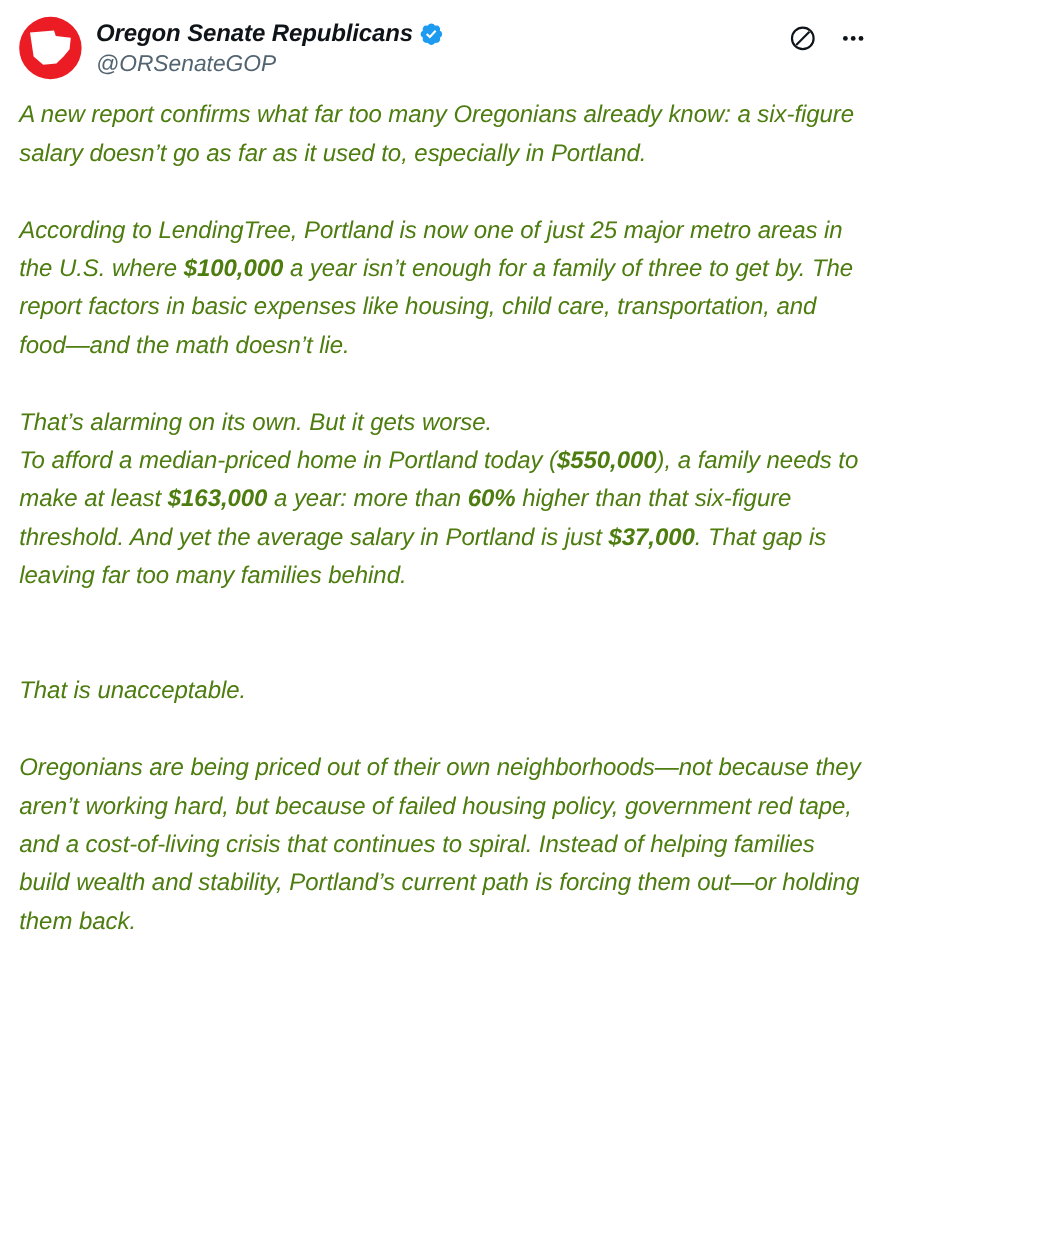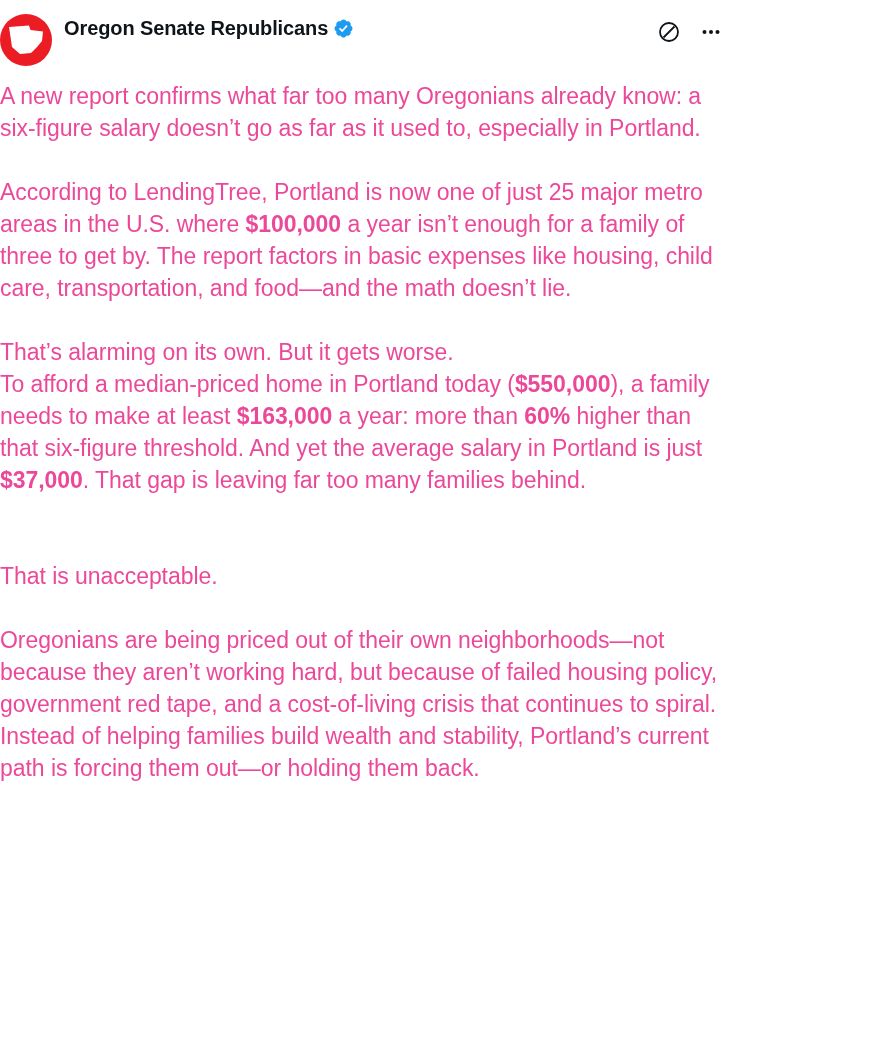--- a/index.html
+++ b/index.html
@@ -10,21 +10,22 @@
   body {
     width: 873px;
     min-height: 1048px;
     font-family: "Liberation Sans", sans-serif;
     color: #0f1419;
     -webkit-font-smoothing: antialiased;
   }
   .tweet {
     width: 739px;
     box-sizing: border-box;
-    padding: 14px 16px 0 0;
+    padding: 14px 16px 0 16px;
+    font-style: italic;
   }
   .header {
     display: flex;
     align-items: flex-start;
     margin-bottom: 14px;
   }
   .avatar {
     width: 52px;
     height: 52px;
     border-radius: 50%;
@@ -77,23 +78,23 @@
     flex: 0 0 auto;
   }
   .icon-btn {
     cursor: pointer;
     color: #0f1419;
     display: inline-flex;
     align-items: center;
     justify-content: center;
   }
   .body {
-    font-size: 23px;
+    font-size: 20px;
     line-height: 32px;
-    color: #ec4899;
+    color: #4d7c0f;
     letter-spacing: -0.05px;
     word-wrap: break-word;
   }
   .body p {
     margin: 0;
   }
   .spacer {
     height: 32px;
   }
   .body b {
@@ -118,20 +119,21 @@
 
     <div class="names">
       <div class="name-row">
         <span class="display-name">Oregon Senate Republicans</span>
         <span class="verified">
           <svg width="21" height="21" viewBox="0 0 22 22" xmlns="http://www.w3.org/2000/svg">
             <path fill="#1d9bf0" d="M20.396 11c-.018-.646-.215-1.275-.57-1.816-.354-.54-.852-.972-1.438-1.246.223-.607.27-1.264.14-1.897-.131-.634-.437-1.218-.882-1.687-.47-.445-1.053-.75-1.687-.882-.633-.13-1.29-.083-1.897.14-.273-.587-.704-1.086-1.245-1.44S11.647 1.62 11 1.604c-.646.017-1.273.213-1.813.568s-.969.854-1.24 1.44c-.608-.223-1.267-.272-1.902-.14-.635.13-1.22.436-1.69.882-.445.47-.749 1.055-.878 1.688-.13.633-.08 1.29.144 1.896-.587.274-1.087.705-1.443 1.245-.356.54-.555 1.17-.574 1.817.02.647.218 1.276.574 1.817.356.54.856.972 1.443 1.245-.224.606-.274 1.263-.144 1.896.13.634.433 1.218.877 1.688.47.443 1.054.747 1.687.878.633.132 1.29.084 1.897-.136.274.586.705 1.084 1.246 1.439.54.354 1.17.551 1.816.569.647-.016 1.276-.213 1.817-.567s.972-.854 1.245-1.44c.604.239 1.266.296 1.903.164.636-.132 1.22-.447 1.68-.905.457-.458.77-1.043.902-1.68.13-.636.072-1.297-.167-1.9.586-.274 1.084-.705 1.439-1.246.354-.54.551-1.17.569-1.816zM9.662 14.85l-3.429-3.428 1.293-1.302 2.072 2.072 4.4-4.794 1.347 1.246z"></path>
           </svg>
         </span>
       </div>
+      <div class="handle">@ORSenateGOP</div>
     </div>
 
     <div class="header-actions">
       <span class="icon-btn">
         <svg width="24" height="24" viewBox="0 0 24 24" xmlns="http://www.w3.org/2000/svg">
           <circle cx="12" cy="12" r="9" fill="none" stroke="#0f1419" stroke-width="1.8"></circle>
           <line x1="6.5" y1="17.5" x2="17.5" y2="6.5" stroke="#0f1419" stroke-width="1.8"></line>
         </svg>
       </span>
       <span class="icon-btn">

